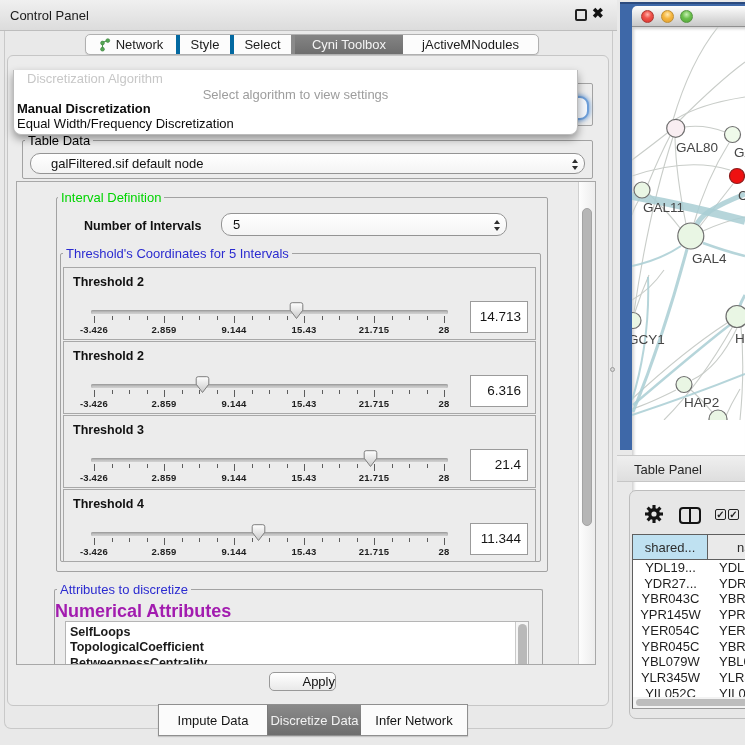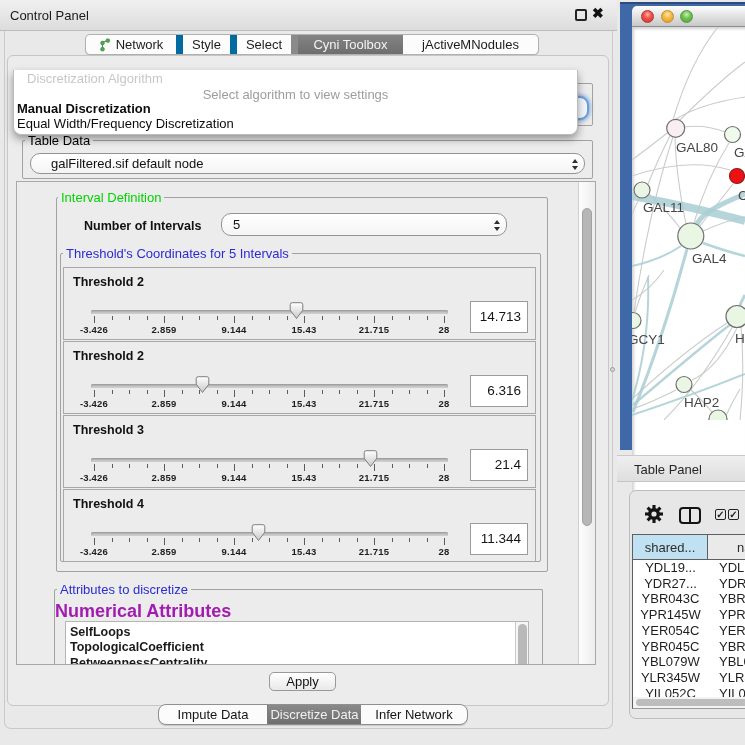--- a/index.html
+++ b/index.html
@@ -15,21 +15,21 @@
   #close-icon { left:592px; top:5px; font-size:14px; font-weight:bold; color:#111; }
 
   #cp-body { left:4px; top:31px; width:609px; height:698px;
     background:#e9e9e9; border:1px solid #c9c9c9; border-top:none; border-radius:0 0 7px 7px; }
 
   
   #top-tabs { left:85px; top:34px; height:21px; display:flex;
     border:1px solid #b0b0b0; border-radius:5px; background:#fcfcfc;
     box-shadow:0 1px 1px rgba(0,0,0,0.12); overflow:hidden; }
   .ttab { display:flex; align-items:center; justify-content:center;
-    font-size:13px; color:#1c1c1c; border-left:7px solid #0369a1; }
+    font-size:13px; color:#1c1c1c; border-left:4px solid #0369a1; }
   .ttab:first-child { border-left:none; }
   .ttab.sel { background:linear-gradient(#848484,#6e6e6e); color:#f4f4f4; border-left-color:#8a8a8a; }
   .ttab.sel + .ttab { border-left:none; }
   #network-tab-icon { width:12px; height:14px; margin-right:5px; }
 
   
   #content-panel { left:7px; top:55px; width:602px; height:651px;
     background:#ececec; border:1px solid #c6c6c6; border-radius:6px; }
 
   .groupbox { border:1px solid #a2a2a2; border-radius:2px; }
@@ -97,25 +97,25 @@
   #attr-list { left:48px; top:439px; width:464px; height:60px; background:#fff;
     border:1px solid #b5b5b5; overflow:hidden; }
   .attr-item { position:absolute; left:4px; font-size:12.5px; color:#1a1a1a; white-space:nowrap;font-weight:bold; }
   #attr-vscroll { position:absolute; left:449px; top:0; width:14px; height:60px;
     background:#f6f6f6; border-left:1px solid #c9c9c9; }
   #attr-vthumb { position:absolute; left:2px; top:2px; width:9px; height:50px;
     background:#b9b9b9; border-radius:5px; }
 
   #apply-btn { left:269px; top:672px; width:67px; height:19px;
     background:linear-gradient(#ffffff,#e9e9e9); border:1px solid #999;
-    border-radius:5px; font-size:13px; color:#111; text-align:center; line-height:17px; }
-
-  
-  #bottom-tabs { left:158px; top:704px; height:21px; display:flex;
-    border:1px solid #8f8f8f; border-radius:8px; background:#fbfbfb;
+    border-radius:5px; font-size:13px; color:#111; text-align:right; line-height:17px; }
+
+  
+  #bottom-tabs { left:158px; top:704px; height:32px; display:flex;
+    border:1px solid #8f8f8f; border-radius:0; background:#fbfbfb;
     box-shadow:0 1px 1px rgba(0,0,0,0.15); overflow:hidden; }
   .btab { display:flex; align-items:center; justify-content:center;
     font-size:13px; color:#141414; border-left:1px solid #a5a5a5; }
   .btab:first-child { border-left:none; }
   .btab.sel { background:linear-gradient(#8a8a8a,#6e6e6e); color:#f2f2f2; border-left-color:#7a7a7a; }
   .btab.sel + .btab { border-left:none; }
 
   
   #net-window { left:620px; top:2px; width:125px; height:448px; background:#3e68a8;
     border-top:2px solid #2b4a7e; }

